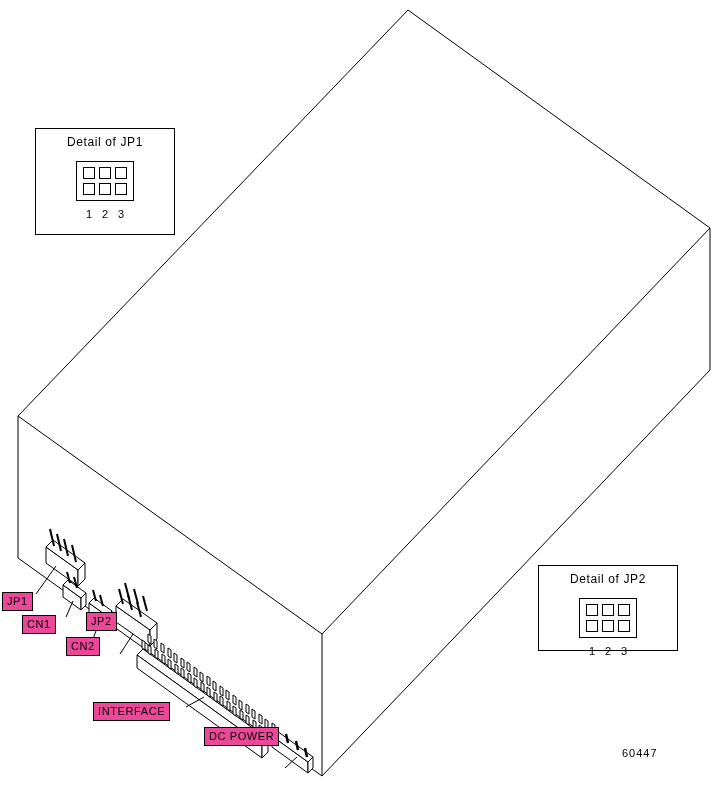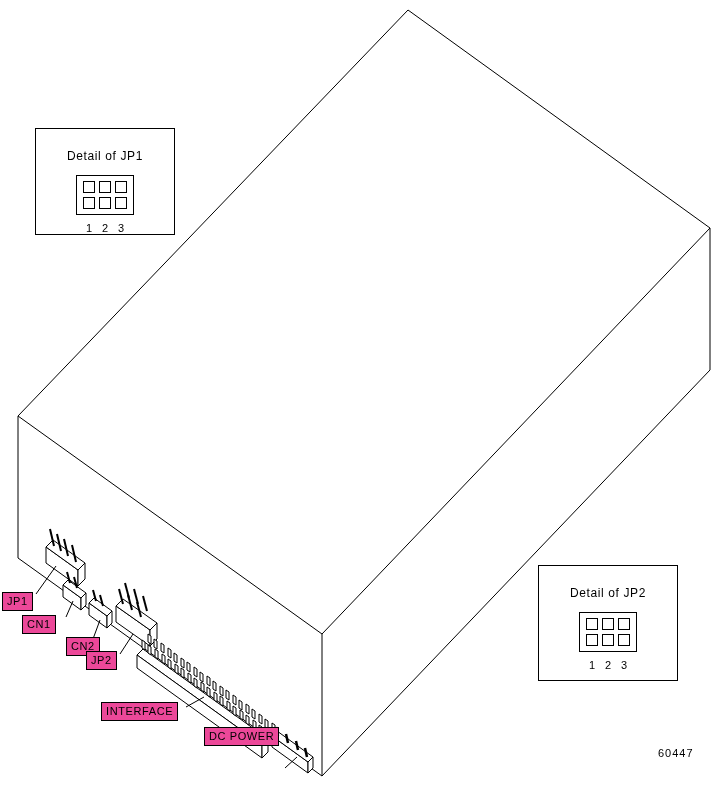--- a/index.html
+++ b/index.html
@@ -19,21 +19,21 @@
     border: 1px solid #000;
     background: #fff;
     display: flex;
     flex-direction: column;
     align-items: center;
     z-index: 3;
   }
   .detail-title {
     font-size: 12px;
     letter-spacing: 0.6px;
-    margin-top: 20px;
+    margin-top: 6px;
     white-space: nowrap;
   }
   .jumper-block {
     margin-top: 12px;
     border: 1px solid #000;
     background: #fff;
     padding: 5px 6px;
     display: grid;
     grid-template-columns: repeat(3, 12px);
     grid-template-rows: repeat(2, 12px);
@@ -171,39 +171,39 @@
       <div class="jumper-pin"></div>
       <div class="jumper-pin"></div>
     </div>
     <div class="pin-numbers">
       <span>1</span>
       <span>2</span>
       <span>3</span>
     </div>
   </div>
 
-  <div class="detail-box" style="left:538px; top:565px; width:140px; height:116px">
+  <div class="detail-box" style="left:538px; top:565px; width:140px; height:86px">
     <div class="detail-title">Detail of JP2</div>
     <div class="jumper-block">
       <div class="jumper-pin"></div>
       <div class="jumper-pin"></div>
       <div class="jumper-pin"></div>
       <div class="jumper-pin"></div>
       <div class="jumper-pin"></div>
       <div class="jumper-pin"></div>
     </div>
     <div class="pin-numbers">
       <span>1</span>
       <span>2</span>
       <span>3</span>
     </div>
   </div>
 
   <div class="callout" style="left:2px;   top:592px">JP1</div>
   <div class="callout" style="left:22px;  top:615px">CN1</div>
   <div class="callout" style="left:66px;  top:637px">CN2</div>
-  <div class="callout" style="left:86px;  top:651px">JP2</div>
-  <div class="callout" style="left:101px; top:702px">INTERFACE</div>
+  <div class="callout" style="left:86px;  top:612px">JP2</div>
+  <div class="callout" style="left:93px; top:702px">INTERFACE</div>
   <div class="callout" style="left:204px; top:727px">DC POWER</div>
 
-  <div class="fig-number" style="left:658px; top:747px">60447</div>
+  <div class="fig-number" style="left:622px; top:747px">60447</div>
 
 </div>
 
 </body></html>

